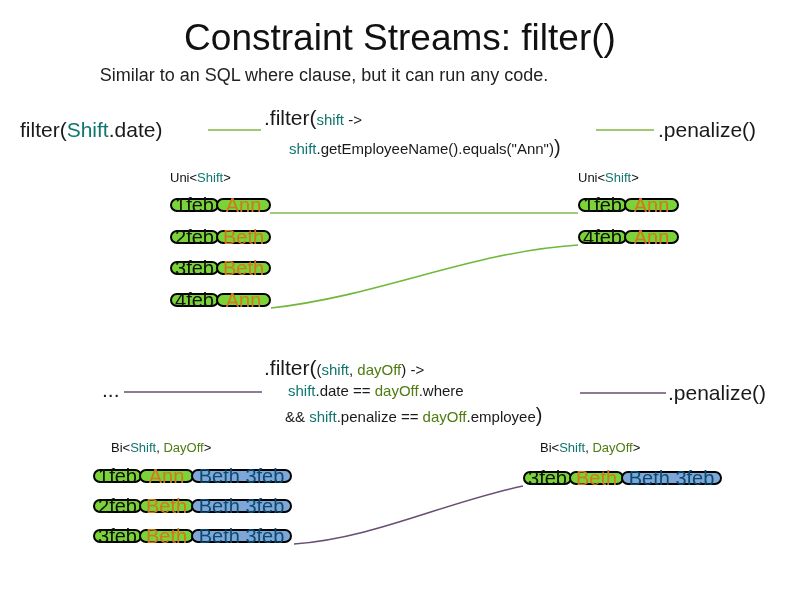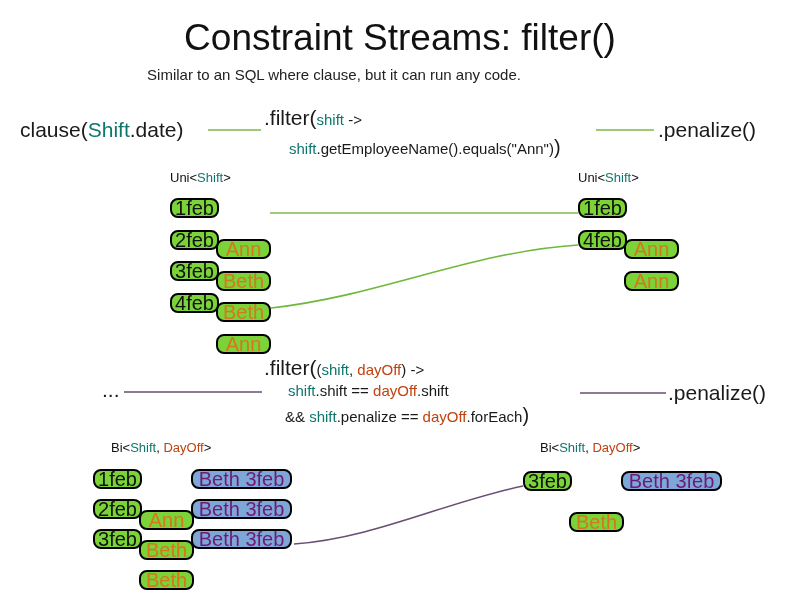--- a/index.html
+++ b/index.html
@@ -1,53 +1,53 @@
 <!DOCTYPE html>
 <html><head>
 <meta charset="utf-8">
 <style>
   html,body{margin:0;padding:0;}
   body{width:800px;height:600px;background:#ffffff;font-family:"Liberation Sans",sans-serif;color:#1a1a1a;overflow:hidden;}
   .stage{position:relative;width:800px;height:600px;background:#ffffff;padding-left:8px;}
   .abs{position:absolute;white-space:nowrap;}
   .title{left:0;top:18px;width:800px;text-align:center;font-size:37px;line-height:40px;color:#111;}
-  .subtitle{left:0;top:66px;width:648px;text-align:center;font-size:15px;line-height:18px;color:#222;margin-left:10px;}
+  .subtitle{left:0;top:66px;width:648px;text-align:center;font-size:18px;line-height:18px;color:#222;}
   .code{font-size:21px;line-height:26px;color:#1a1a1a;}
   .code-sm{font-size:15px;line-height:20px;color:#1a1a1a;}
   .code .sm{font-size:15px;}
   .big{font-size:20px;}
   .green{color:#0f766e;}
-  .blue{color:#c2410c;}
+  .blue{color:#4d7c0f;}
   .typelabel{font-size:13px;line-height:22px;color:#111;}
   .trow{position:absolute;display:flex;}
-  .cell{height:20px;box-sizing:border-box;border:2px solid #000;border-radius:8px;background:#7bd338;display:flex;align-items:center;justify-content:center;font-size:20px;color:#111;}
+  .cell{height:14px;box-sizing:border-box;border:2px solid #000;border-radius:8px;background:#7bd338;display:flex;align-items:center;justify-content:center;font-size:20px;color:#111;}
   .cell.date{width:49px;}
-  .cell.name{width:55px;margin-left:-3px;color:#d6761e;margin-top:41px;}
-  .cell.dayoff{width:101px;margin-left:-3px;background:#7da7d9;color:#701a75;}
+  .cell.name{width:55px;margin-left:-3px;color:#d6761e;}
+  .cell.dayoff{width:101px;margin-left:-3px;background:#7da7d9;color:#0c4a6e;}
   svg.connectors{position:absolute;left:0;top:0;pointer-events:none;}
 </style>
 </head>
 <body>
 
 <div class="stage">
 
   <svg class="connectors" width="800" height="600" viewBox="0 0 800 600">
     <line x1="208" y1="130" x2="261" y2="130" stroke="#7cb845" stroke-width="1.6"></line>
     <line x1="596" y1="130" x2="654" y2="130" stroke="#7cb845" stroke-width="1.6"></line>
     <line x1="270" y1="213" x2="578" y2="213" stroke="#9fcb7d" stroke-width="1.8"></line>
     <path d="M271,308 C380,296 470,252 578,245" fill="none" stroke="#6fb83c" stroke-width="1.6"></path>
     <line x1="124" y1="392" x2="262" y2="392" stroke="#684e72" stroke-width="1.4"></line>
     <line x1="580" y1="393" x2="666" y2="393" stroke="#684e72" stroke-width="1.4"></line>
     <path d="M294,544 C375,538 445,502 523,486" fill="none" stroke="#684e72" stroke-width="1.5"></path>
   </svg>
 
   <div class="abs title">Constraint Streams: filter()</div>
   <div class="abs subtitle">Similar to an SQL where clause, but it can run any code.</div>
 
-  <div class="abs code" style="left:20px;top:117px;"><span>clause(</span><span class="green">Shift</span><span>.date)</span></div>
+  <div class="abs code" style="left:20px;top:117px;"><span>filter(</span><span class="green">Shift</span><span>.date)</span></div>
 
   <div class="abs code" style="left:264px;top:105px;"><span>.filter(</span><span class="sm green">shift</span><span class="sm"> -&gt;</span></div>
 
   <div class="abs code-sm" style="left:289px;top:137px;"><span class="green">shift</span><span>.getEmployeeName().equals("Ann")</span><span class="big">)</span></div>
 
   <div class="abs code" style="left:658px;top:117px;">.penalize()</div>
 
   <div class="abs typelabel" style="left:170px;top:167px;"><span>Uni&lt;</span><span class="green">Shift</span><span>&gt;</span></div>
   <div class="abs typelabel" style="left:578px;top:167px;"><span>Uni&lt;</span><span class="green">Shift</span><span>&gt;</span></div>
 
@@ -74,23 +74,23 @@
   </div>
   <div class="trow" style="left:578px;top:230px;">
     <div class="cell date">4feb</div>
     <div class="cell name">Ann</div>
   </div>
 
   <div class="abs code" style="left:102px;top:377px;">...</div>
 
   <div class="abs code" style="left:264px;top:355px;"><span>.filter(</span><span class="sm">(</span><span class="sm green">shift</span><span class="sm">, </span><span class="sm blue">dayOff</span><span class="sm">) -&gt;</span></div>
 
-  <div class="abs code-sm" style="left:288px;top:381px;"><span class="green">shift</span><span>.shift == </span><span class="blue">dayOff</span><span>.shift</span></div>
+  <div class="abs code-sm" style="left:288px;top:381px;"><span class="green">shift</span><span>.date == </span><span class="blue">dayOff</span><span>.where</span></div>
 
-  <div class="abs code-sm" style="left:285px;top:405px;"><span>&amp;&amp; </span><span class="green">shift</span><span>.penalize == </span><span class="blue">dayOff</span><span>.forEach</span><span class="big">)</span></div>
+  <div class="abs code-sm" style="left:285px;top:405px;"><span>&amp;&amp; </span><span class="green">shift</span><span>.penalize == </span><span class="blue">dayOff</span><span>.employee</span><span class="big">)</span></div>
 
   <div class="abs code" style="left:668px;top:380px;">.penalize()</div>
 
   <div class="abs typelabel" style="left:111px;top:437px;"><span>Bi&lt;</span><span class="green">Shift</span><span>, </span><span class="blue">DayOff</span><span>&gt;</span></div>
   <div class="abs typelabel" style="left:540px;top:437px;"><span>Bi&lt;</span><span class="green">Shift</span><span>, </span><span class="blue">DayOff</span><span>&gt;</span></div>
 
   <div class="trow" style="left:93px;top:469px;">
     <div class="cell date">1feb</div>
     <div class="cell name">Ann</div>
     <div class="cell dayoff">Beth 3feb</div>

